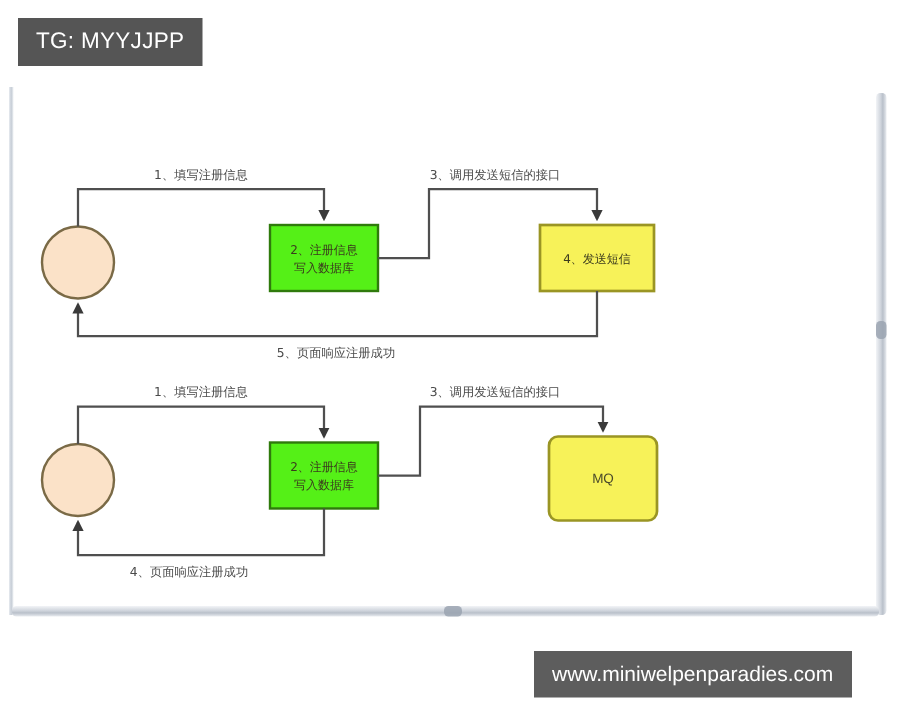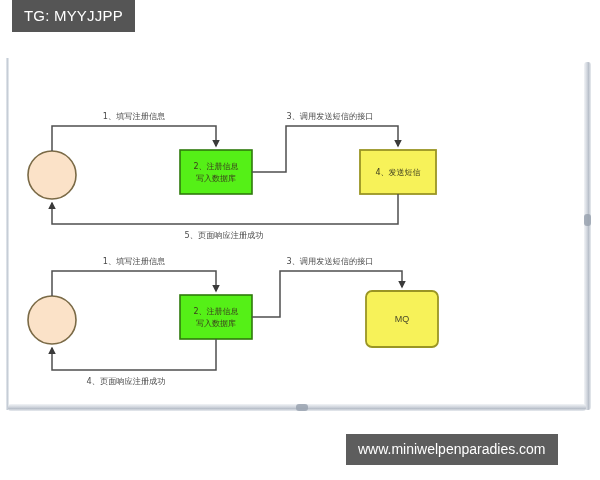--- a/index.html
+++ b/index.html
@@ -12,34 +12,34 @@
     height: 480px;
     position: relative;
     overflow: hidden;
     font-family: "Liberation Sans", sans-serif;
   }
 
   
   .tg-badge {
     position: absolute;
     left: 12px;
-    top: 0;
+    top: 12px;
     background: #555555;
     color: #ffffff;
     font-size: 15px;
     line-height: 1;
     padding: 8px 12px 9px 12px;
     letter-spacing: 0.2px;
     white-space: nowrap;
   }
 
   
   .watermark {
     position: absolute;
-    left: 346px;
+    left: 356px;
     top: 434px;
     background: #5d5d5d;
     color: #ffffff;
     font-size: 14px;
     line-height: 1;
     padding: 8px 12px 9px 12px;
     white-space: nowrap;
   }
 
   

